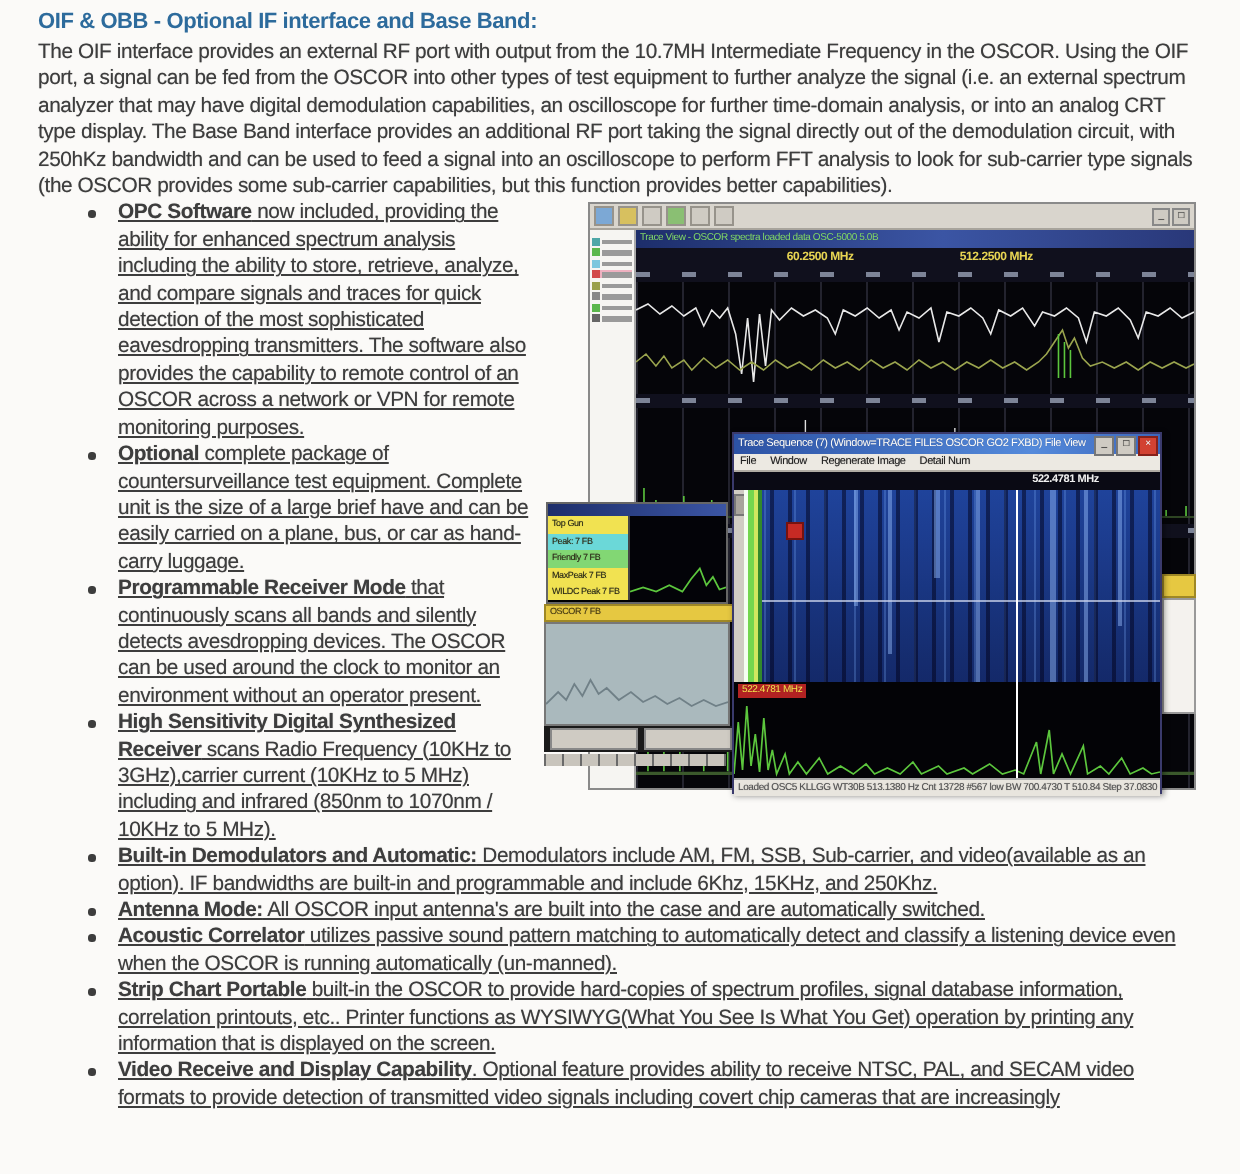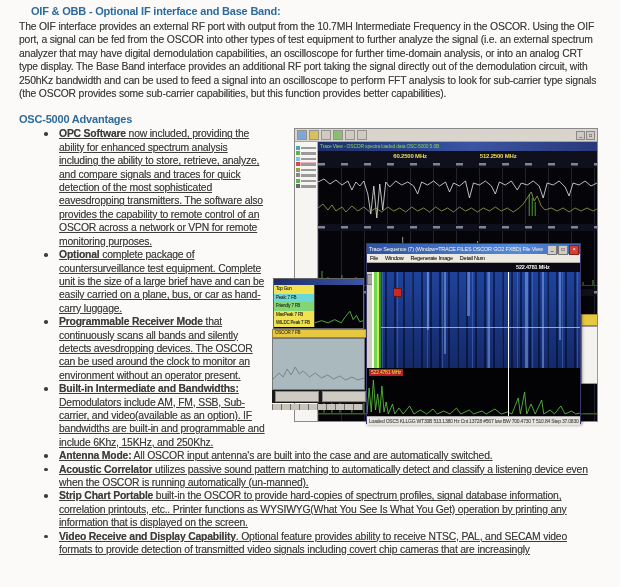--- a/index.html
+++ b/index.html
@@ -2,21 +2,21 @@
 <html><head>
 <meta charset="utf-8">
 <style>
   html,body{margin:0;padding:0;}
   body{
     width:620px;height:587px;overflow:hidden;background:#fbfaf8;
     font-family:"Liberation Sans", sans-serif;color:#3d3d3d;
   }
   .page{padding:3px 22px 0 19px;}
   .h-blue{color:#2d6b9c;font-weight:bold;font-size:11px;letter-spacing:-0.2px;}
-  .sec1-head{margin:2px 0 3px 12px;}
+  .sec1-head{margin:2px 0 3px 0;}
   .bodytext{
     font-size:10.4px;line-height:13.4px;letter-spacing:-0.2px;
     text-shadow:0 0 0.4px rgba(70,70,70,.55);
   }
   .sec2-head{margin:13px 0 2px 0;}
   .bullets{margin-top:0;text-decoration:underline;}
   .bullet{position:relative;padding-left:40px;}
   .bm{position:absolute;left:25px;top:5px;width:3.5px;height:3.5px;border-radius:50%;background:#3d3d3d;}
   .lead{font-weight:bold;}
   
@@ -96,21 +96,20 @@
   .fw-status{height:8px;background:#e8e5de;border-top:1px solid #aaa;font-size:5px;line-height:8px;color:#555;white-space:nowrap;overflow:hidden;padding:0 2px;}
 </style>
 </head>
 <body>
 
 <div class="page">
 
   <div class="h-blue sec1-head">OIF &amp; OBB - Optional IF interface and Base Band:</div>
   <div class="bodytext">The OIF interface provides an external RF port with output from the 10.7MH Intermediate Frequency in the OSCOR. Using the OIF port, a signal can be fed from the OSCOR into other types of test equipment to further analyze the signal (i.e. an external spectrum analyzer that may have digital demodulation capabilities, an oscilloscope for further time-domain analysis, or into an analog CRT type display. The Base Band interface provides an additional RF port taking the signal directly out of the demodulation circuit, with 250hKz bandwidth and can be used to feed a signal into an oscilloscope to perform FFT analysis to look for sub-carrier type signals (the OSCOR provides some sub-carrier capabilities, but this function provides better capabilities).</div>
 
-  <div class="h-blue sec2-head">OSC-5000 Advantages</div>
 
   <div class="bullets bodytext">
 
     <div class="shot">
 
       <div class="bw">
         <div class="bw-toolbar">
           <span class="tbtn c1"></span>
           <span class="tbtn c2"></span>
           <span class="tbtn"></span>
@@ -271,21 +270,24 @@
     <div class="bullet">
       <span class="bm"></span><span class="lead">OPC Software</span><span> now included, providing the ability for enhanced spectrum analysis including the ability to store, retrieve, analyze, and compare signals and traces for quick detection of the most sophisticated eavesdropping transmitters. The software also provides the capability to remote control of an OSCOR across a network or VPN for remote monitoring purposes.</span>
     </div>
     <div class="bullet">
       <span class="bm"></span><span class="lead">Optional</span><span> complete package of countersurveillance test equipment. Complete unit is the size of a large brief have and can be easily carried on a plane, bus, or car as hand-carry luggage.</span>
     </div>
     <div class="bullet">
       <span class="bm"></span><span class="lead">Programmable Receiver Mode</span><span> that continuously scans all bands and silently detects avesdropping devices. The OSCOR can be used around the clock to monitor an environment without an operator present.</span>
     </div>
     <div class="bullet">
-      <span class="bm"></span><span class="lead">Built-in Intermediate and Bandwidths:</span><span> Demodulators include AM, FM, SSB, Sub-carrier, and video(available as an option). IF bandwidths are built-in and programmable and include 6Khz, 15KHz, and 250Khz.</span>
+      <span class="bm"></span><span class="lead">High Sensitivity Digital Synthesized Receiver</span><span> scans Radio Frequency (10KHz to 3GHz),carrier current (10KHz to 5 MHz) including and infrared (850nm to 1070nm / 10KHz to 5 MHz).</span>
+    </div>
+    <div class="bullet">
+      <span class="bm"></span><span class="lead">Built-in Demodulators and Automatic:</span><span> Demodulators include AM, FM, SSB, Sub-carrier, and video(available as an option). IF bandwidths are built-in and programmable and include 6Khz, 15KHz, and 250Khz.</span>
     </div>
     <div class="bullet">
       <span class="bm"></span><span class="lead">Antenna Mode:</span><span> All OSCOR input antenna's are built into the case and are automatically switched.</span>
     </div>
     <div class="bullet">
       <span class="bm"></span><span class="lead">Acoustic Correlator</span><span> utilizes passive sound pattern matching to automatically detect and classify a listening device even when the OSCOR is running automatically (un-manned).</span>
     </div>
     <div class="bullet">
       <span class="bm"></span><span class="lead">Strip Chart Portable</span><span> built-in the OSCOR to provide hard-copies of spectrum profiles, signal database information, correlation printouts, etc.. Printer functions as WYSIWYG(What You See Is What You Get) operation by printing any information that is displayed on the screen.</span>
     </div>

